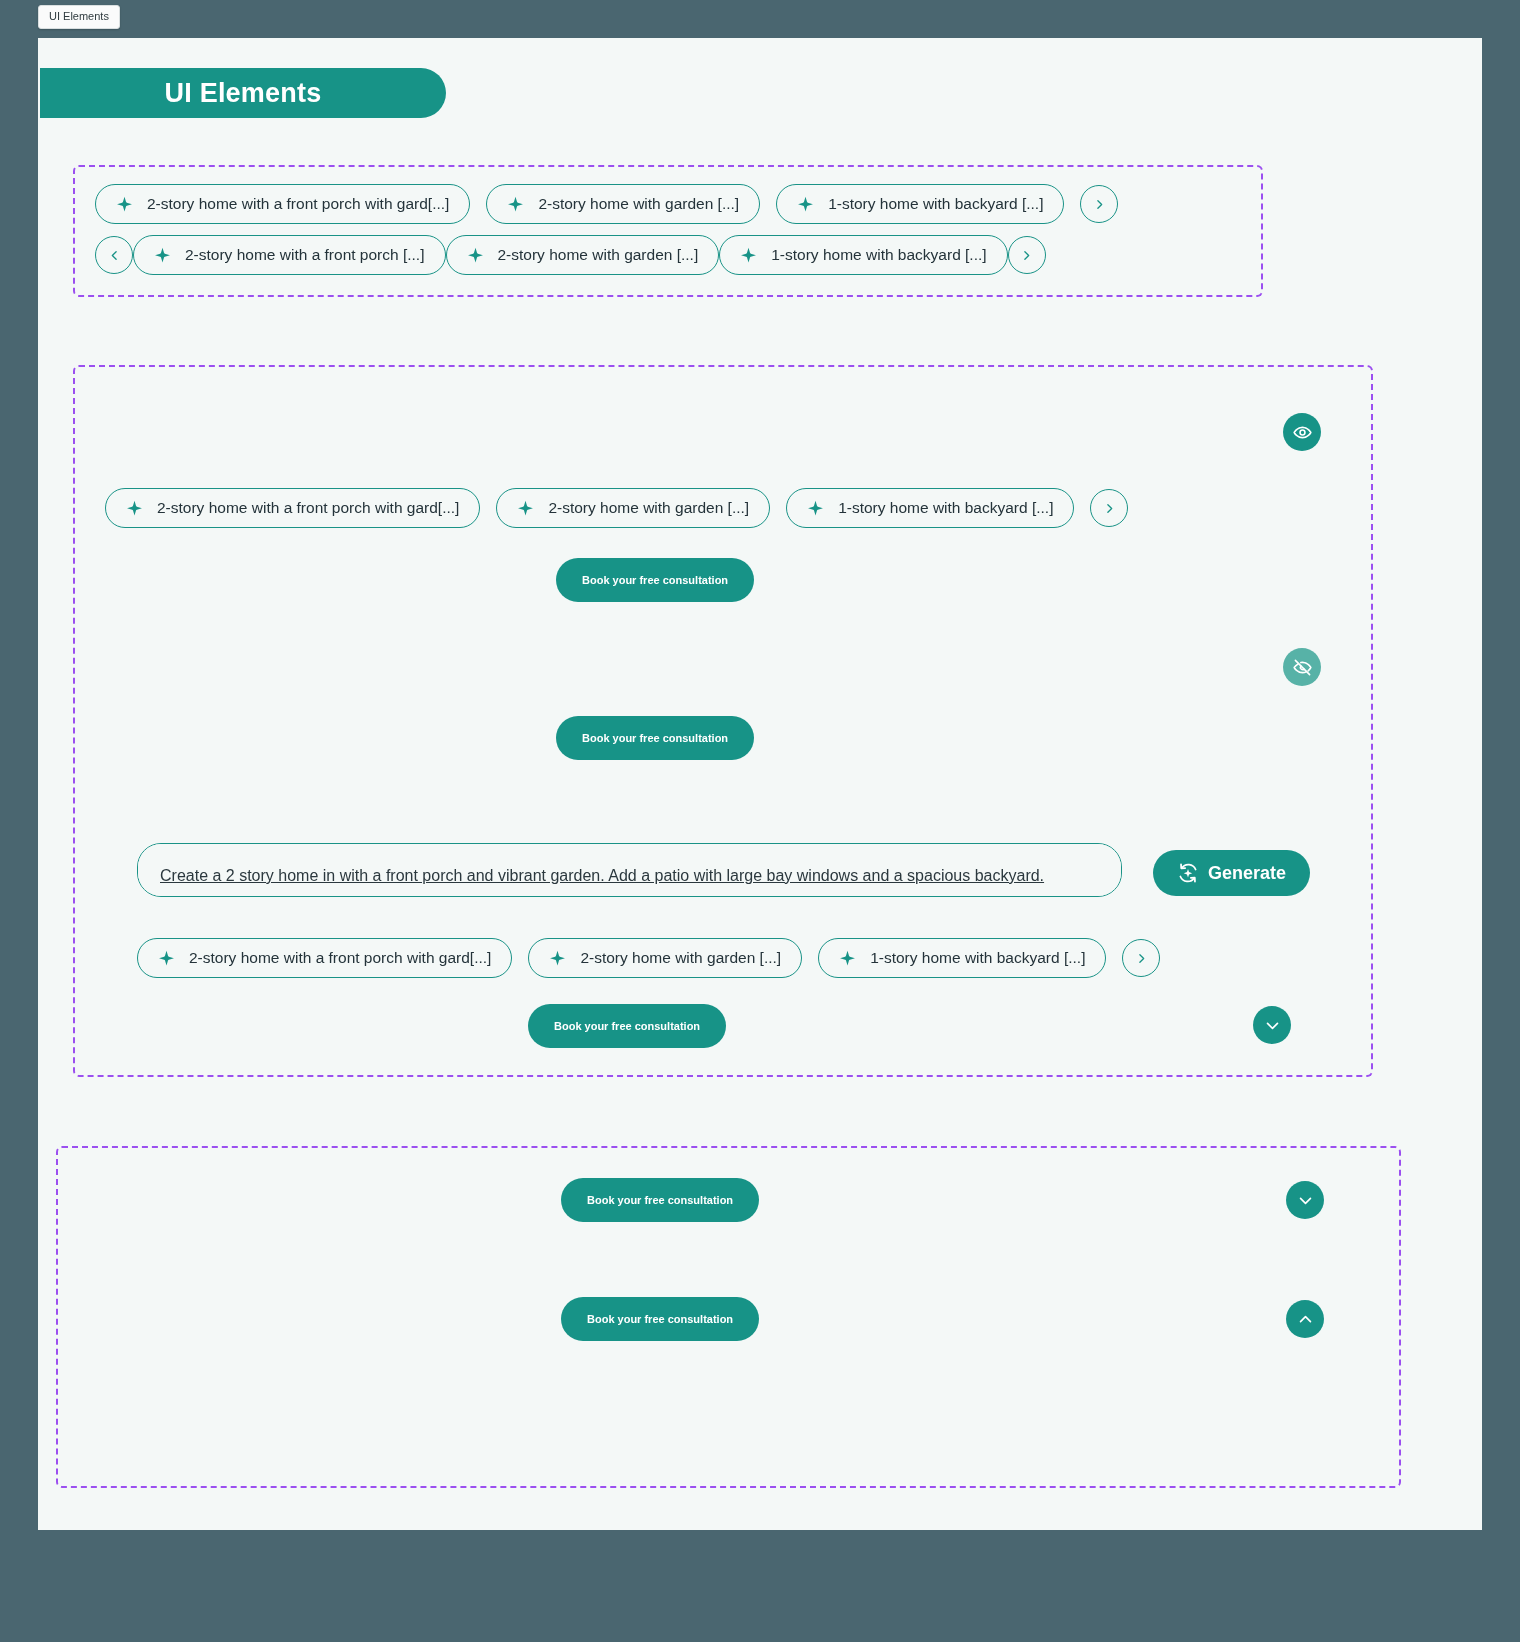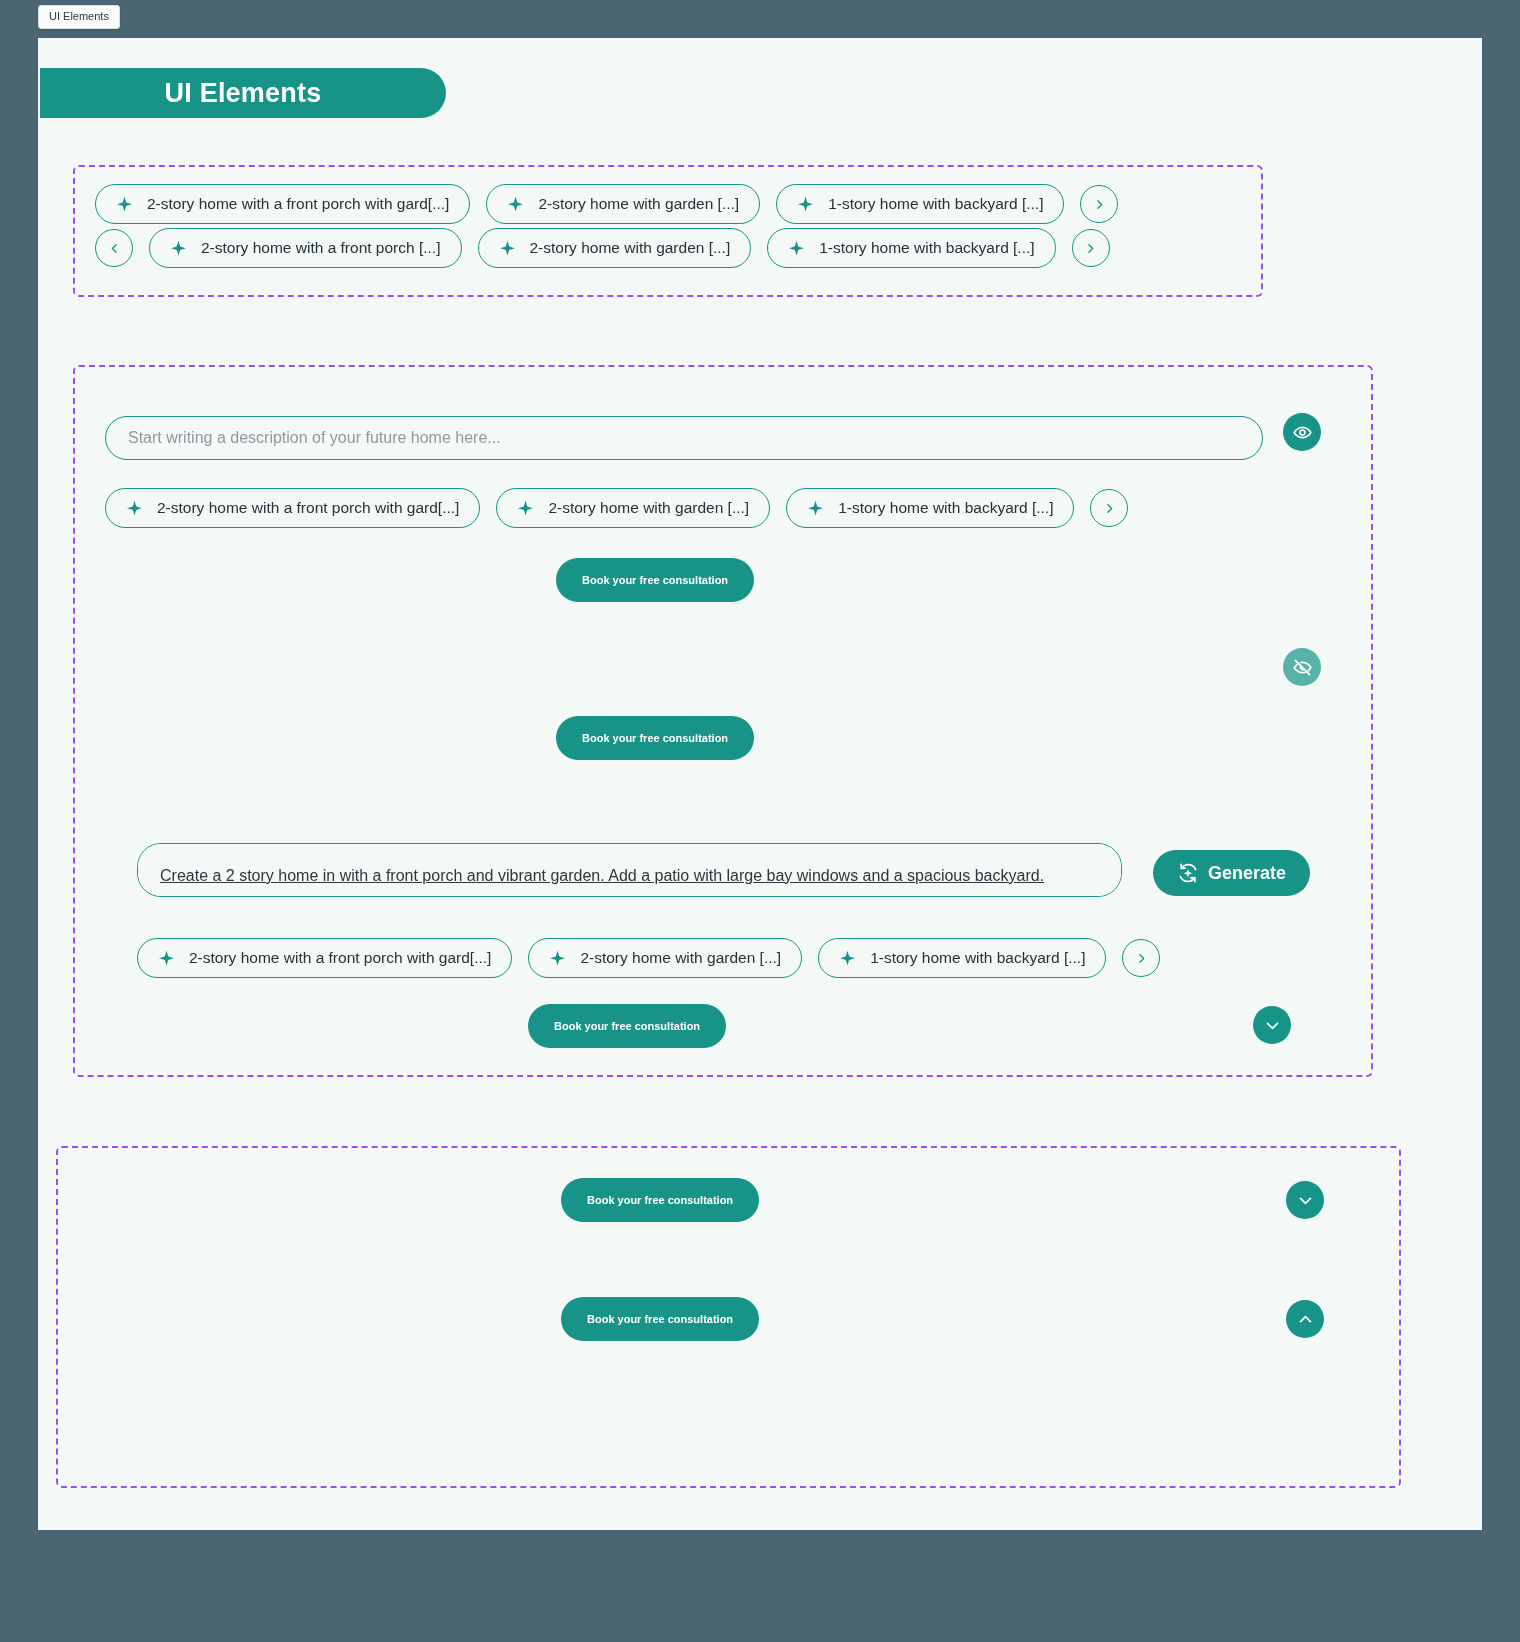--- a/index.html
+++ b/index.html
@@ -115,21 +115,21 @@
     outline:none;
     resize:none;
   }
   .textfield::placeholder{ color:#8d9a9e; }
 
   .row{ display:flex; align-items:center; }
 
   
   
   #g1-row1{ position:absolute; left:57px; top:146px; gap:16px; }
-  #g1-row2{ position:absolute; left:57px; top:190px; gap:16px; }
+  #g1-row2{ position:absolute; left:57px; top:197px; }
 
   
   #g2-input{ position:absolute; left:67px; top:378px; width:1158px; height:44px; }
   #g2-eye  { position:absolute; left:1245px; top:375px; }
   #g2-chips{ position:absolute; left:67px; top:450px; gap:16px; }
   #g2-cta1 { position:absolute; left:518px; top:520px; }
   #g2-eyeoff{ position:absolute; left:1245px; top:610px; }
   #g2-cta2 { position:absolute; left:518px; top:678px; }
 
   #g2-ta   { position:absolute; left:99px; top:805px; width:985px; height:54px; line-height:1.45; padding-top:20px;text-decoration:underline;}
@@ -211,21 +211,20 @@
     </div>
     <div class="navbtn">
       <svg width="13" height="13" viewBox="0 0 24 24" fill="none" stroke="#199387" stroke-width="2.4" stroke-linecap="round" stroke-linejoin="round">
           <polyline points="9 5 16 12 9 19"></polyline>
         </svg>
     </div>
   </div>
 
   <div class="group" id="group-2"></div>
 
-  <input class="textfield" id="g2-input" type="text" placeholder="Start writing a description of your future home here..." style="">
 
   <button class="iconbtn" id="g2-eye">
     <svg width="19" height="19" viewBox="0 0 24 24" fill="none" stroke="#ffffff" stroke-width="2" stroke-linecap="round" stroke-linejoin="round">
         <path d="M1.5 12S5 5.5 12 5.5 22.5 12 22.5 12 19 18.5 12 18.5 1.5 12 1.5 12z"></path>
         <circle cx="12" cy="12" r="3.1"></circle>
       </svg>
   </button>
 
   <div class="row" id="g2-chips">
     <div class="chip">

